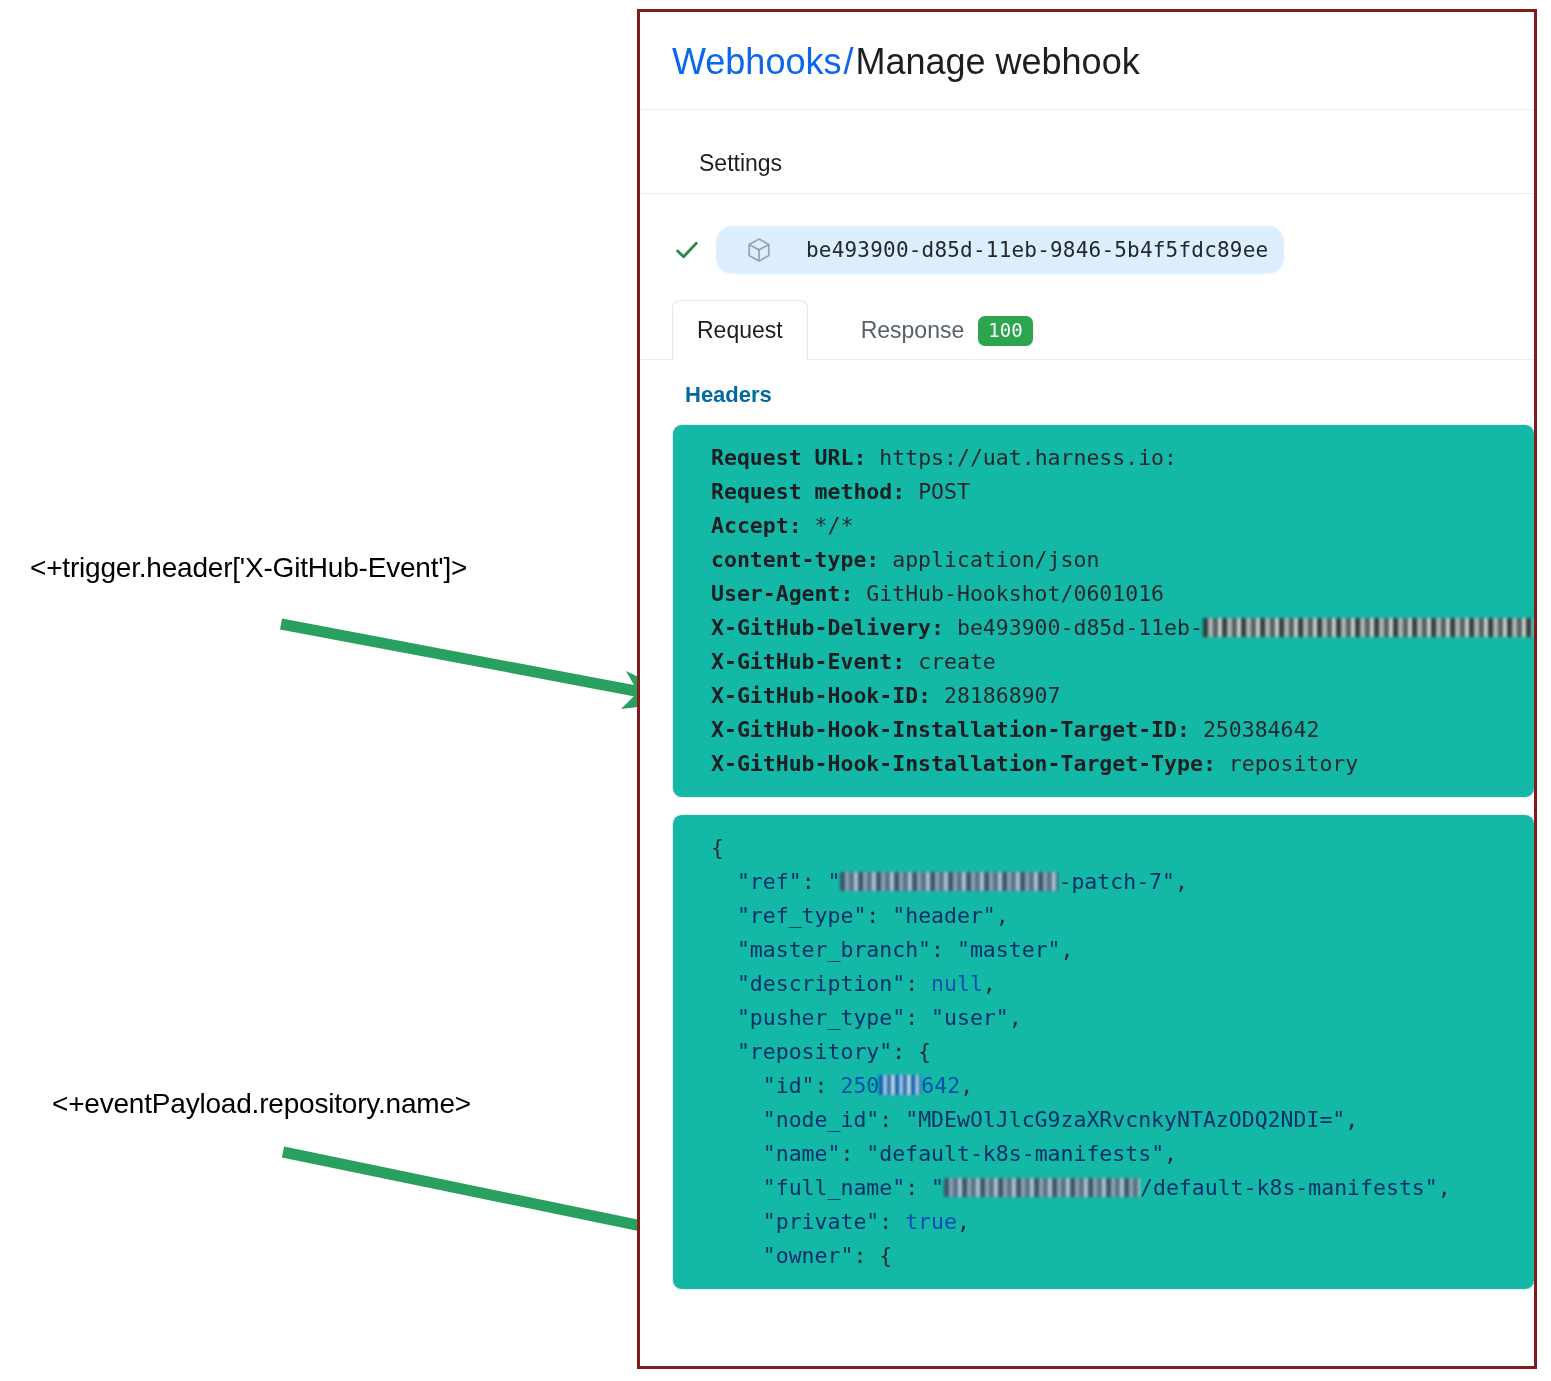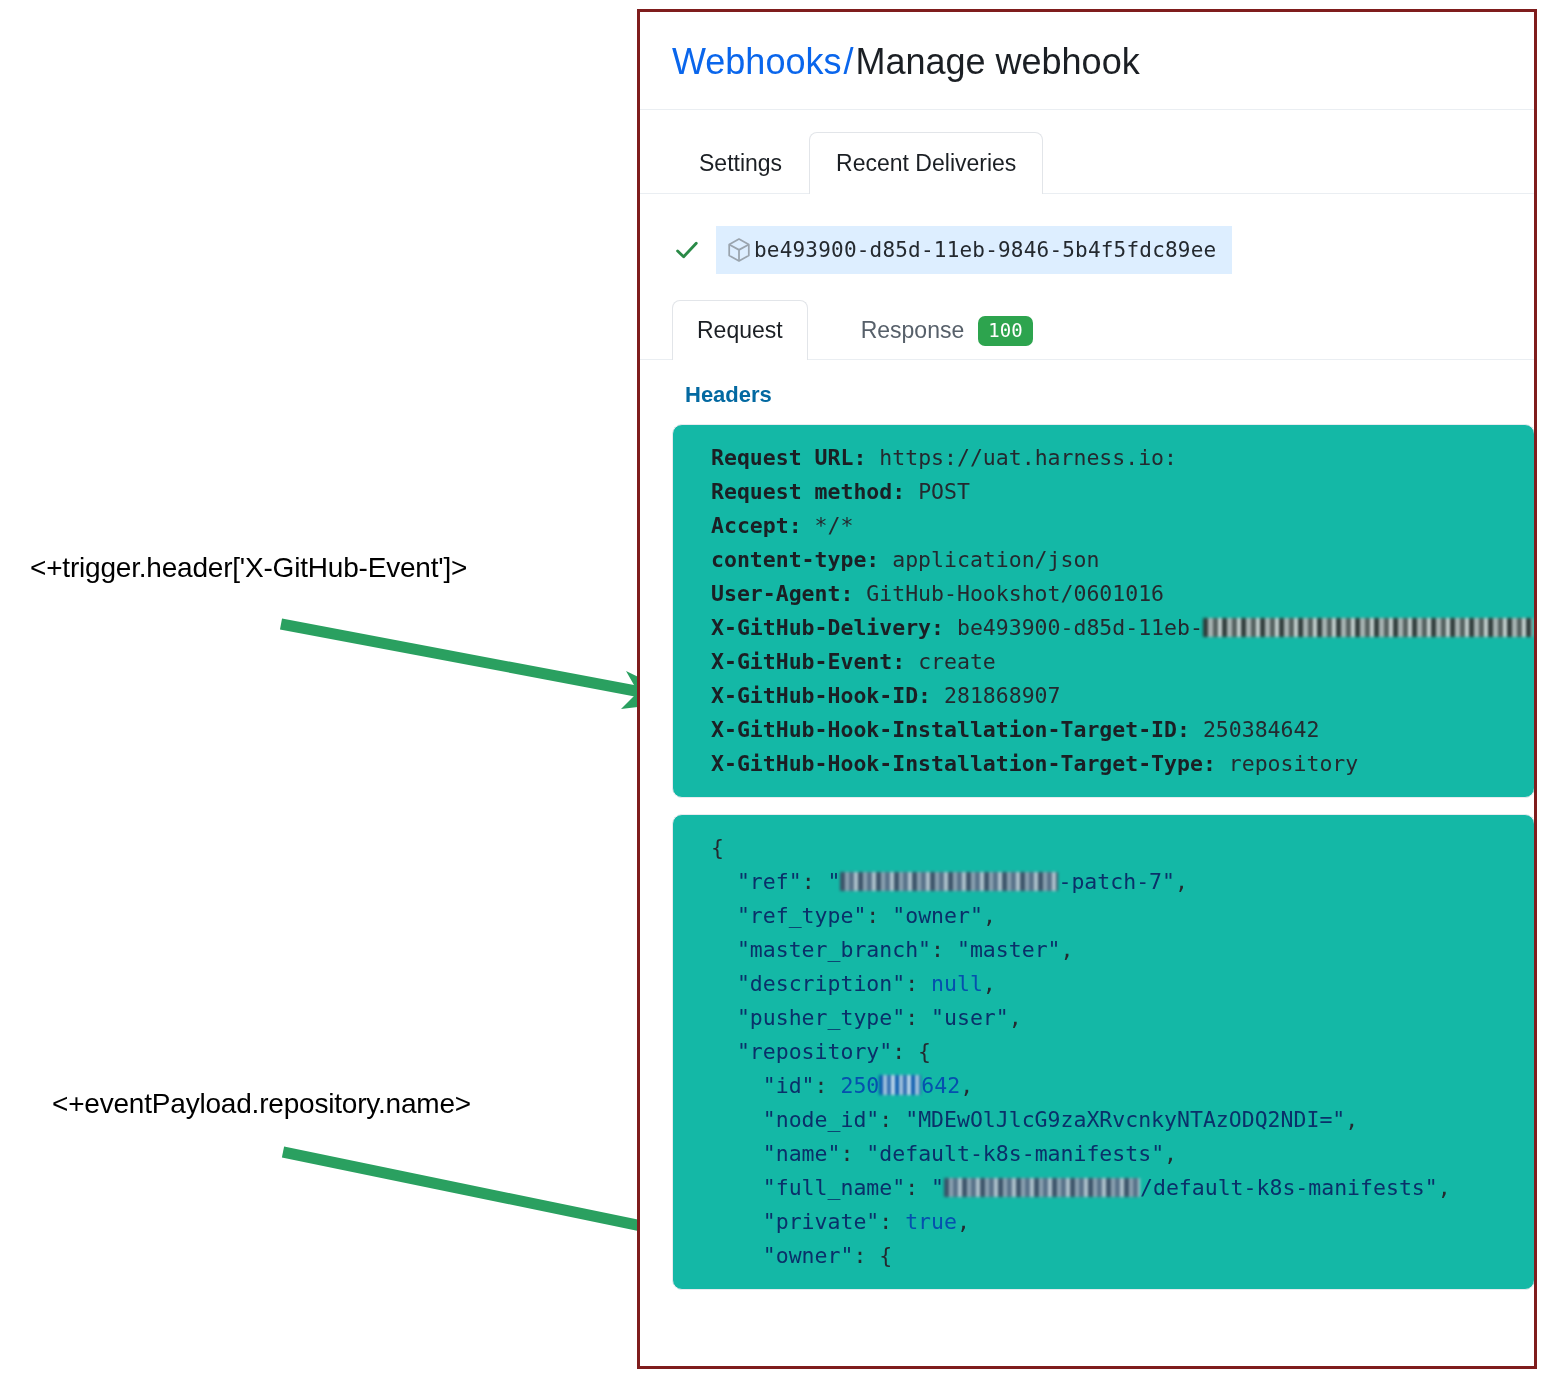--- a/index.html
+++ b/index.html
@@ -130,24 +130,24 @@
   .check-icon {
     width: 30px;
     height: 30px;
     display: inline-flex;
     align-items: center;
     justify-content: center;
   }
   .delivery-chip {
     display: inline-flex;
     align-items: center;
-    gap: 0;
+    gap: 32px;
     background: #ddeeff;
-    border-radius: 0;
-    padding: 9px 16px 9px 8px;
+    border-radius: 16px;
+    padding: 9px 16px 9px 28px;
   }
   .cube-icon {
     width: 30px;
     height: 30px;
     display: inline-flex;
     align-items: center;
     justify-content: center;
   }
   .delivery-guid {
     font-family: "DejaVu Sans Mono", "Liberation Mono", monospace;
@@ -297,21 +297,20 @@
 
     <div class="breadcrumb">
       <span class="crumb-link">Webhooks</span><span class="crumb-sep">/</span><span class="crumb-current">Manage webhook</span>
     </div>
 
     <div class="rule"></div>
 
     <div class="top-tabs">
       <div class="top-tabs-underline"></div>
       <div class="top-tab">Settings</div>
-      <div class="top-tab active">Recent Deliveries</div>
     </div>
 
     <div class="delivery-row">
       <span class="check-icon">
         <svg width="30" height="30" viewBox="0 0 24 24" xmlns="http://www.w3.org/2000/svg">
           <path d="M4.5 12.8 L9.3 17.4 L19.4 6.6" stroke="#2a8a47" stroke-width="2.3" fill="none" stroke-linecap="round" stroke-linejoin="round"></path>
         </svg>
       </span>
       <span class="delivery-chip">
         <span class="cube-icon">
@@ -344,21 +343,21 @@
 <span class="hk">User-Agent:</span> <span class="hv">GitHub-Hookshot/0601016</span>
 <span class="hk">X-GitHub-Delivery:</span> <span class="hv">be493900-d85d-11eb-</span><span class="redacted gray" style="width:330px"></span>
 <span class="hk">X-GitHub-Event:</span> <span class="hv">create</span>
 <span class="hk">X-GitHub-Hook-ID:</span> <span class="hv">281868907</span>
 <span class="hk">X-GitHub-Hook-Installation-Target-ID:</span> <span class="hv">250384642</span>
 <span class="hk">X-GitHub-Hook-Installation-Target-Type:</span> <span class="hv">repository</span></div>
 
 
     <div class="code-box"><span class="jpunc">{</span>
   <span class="jkey">"ref"</span><span class="jpunc">: </span><span class="jstr">"</span><span class="redacted" style="width:218px"></span><span class="jstr">-patch-7</span><span class="jstr">"</span><span class="jpunc">,</span>
-  <span class="jkey">"ref_type"</span><span class="jpunc">: </span><span class="jstr">"</span><span class="jstr">owner</span><span class="jstr">"</span><span class="jpunc">,</span>
+  <span class="jkey">"ref_type"</span><span class="jpunc">: </span><span class="jstr">"</span><span class="jstr">header</span><span class="jstr">"</span><span class="jpunc">,</span>
   <span class="jkey">"master_branch"</span><span class="jpunc">: </span><span class="jstr">"</span><span class="jstr">master</span><span class="jstr">"</span><span class="jpunc">,</span>
   <span class="jkey">"description"</span><span class="jpunc">: </span><span class="jlit">null</span><span class="jpunc">,</span>
   <span class="jkey">"pusher_type"</span><span class="jpunc">: </span><span class="jstr">"</span><span class="jstr">user</span><span class="jstr">"</span><span class="jpunc">,</span>
   <span class="jkey">"repository"</span><span class="jpunc">: {</span>
     <span class="jkey">"id"</span><span class="jpunc">: </span><span class="jnum">250</span><span class="redacted num" style="width:42px"></span><span class="jnum">642</span><span class="jpunc">,</span>
     <span class="jkey">"node_id"</span><span class="jpunc">: </span><span class="jstr">"</span><span class="jstr">MDEwOlJlcG9zaXRvcnkyNTAzODQ2NDI=</span><span class="jstr">"</span><span class="jpunc">,</span>
     <span class="jkey">"name"</span><span class="jpunc">: </span><span class="jstr">"</span><span class="jstr">default-k8s-manifests</span><span class="jstr">"</span><span class="jpunc">,</span>
     <span class="jkey">"full_name"</span><span class="jpunc">: </span><span class="jstr">"</span><span class="redacted" style="width:196px"></span><span class="jstr">/default-k8s-manifests</span><span class="jstr">"</span><span class="jpunc">,</span>
     <span class="jkey">"private"</span><span class="jpunc">: </span><span class="jlit">true</span><span class="jpunc">,</span>
     <span class="jkey">"owner"</span><span class="jpunc">: {</span></div>

